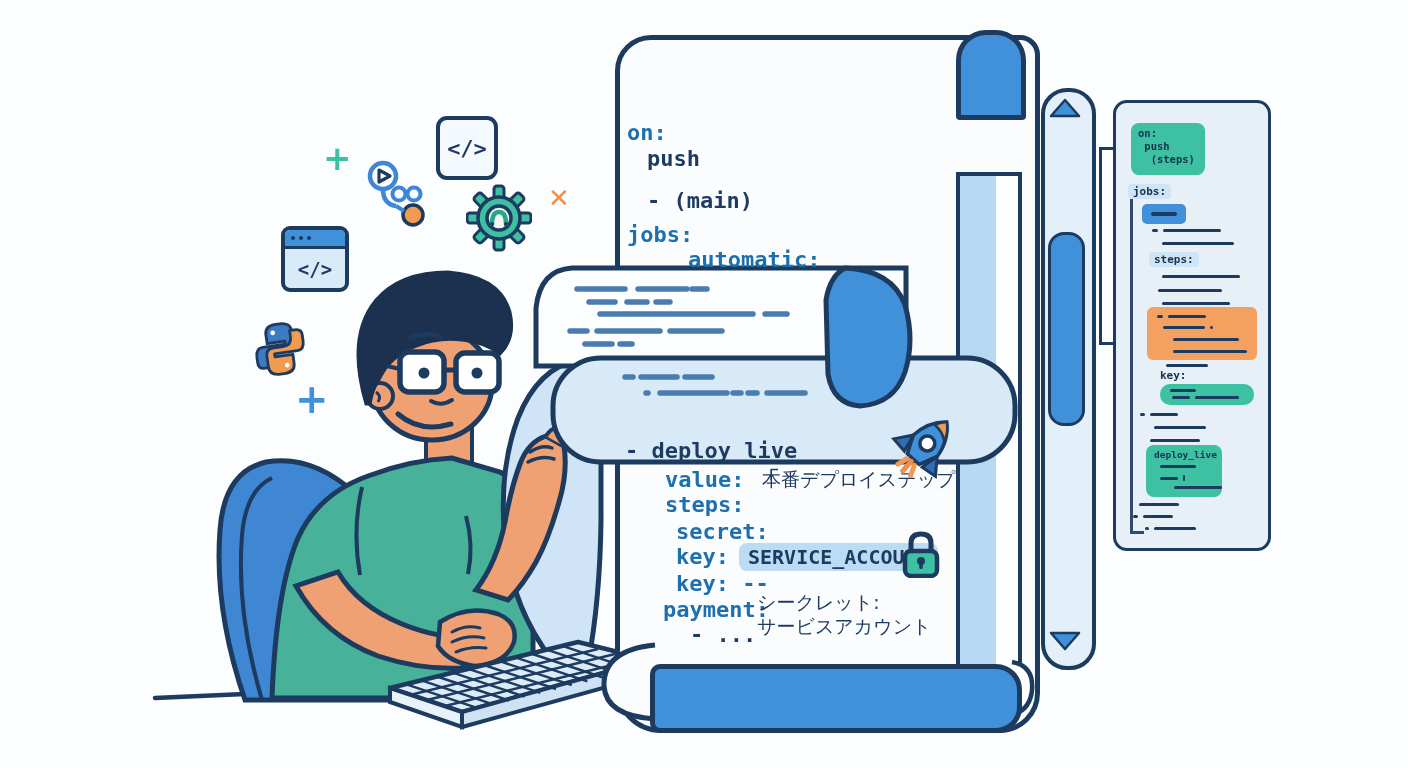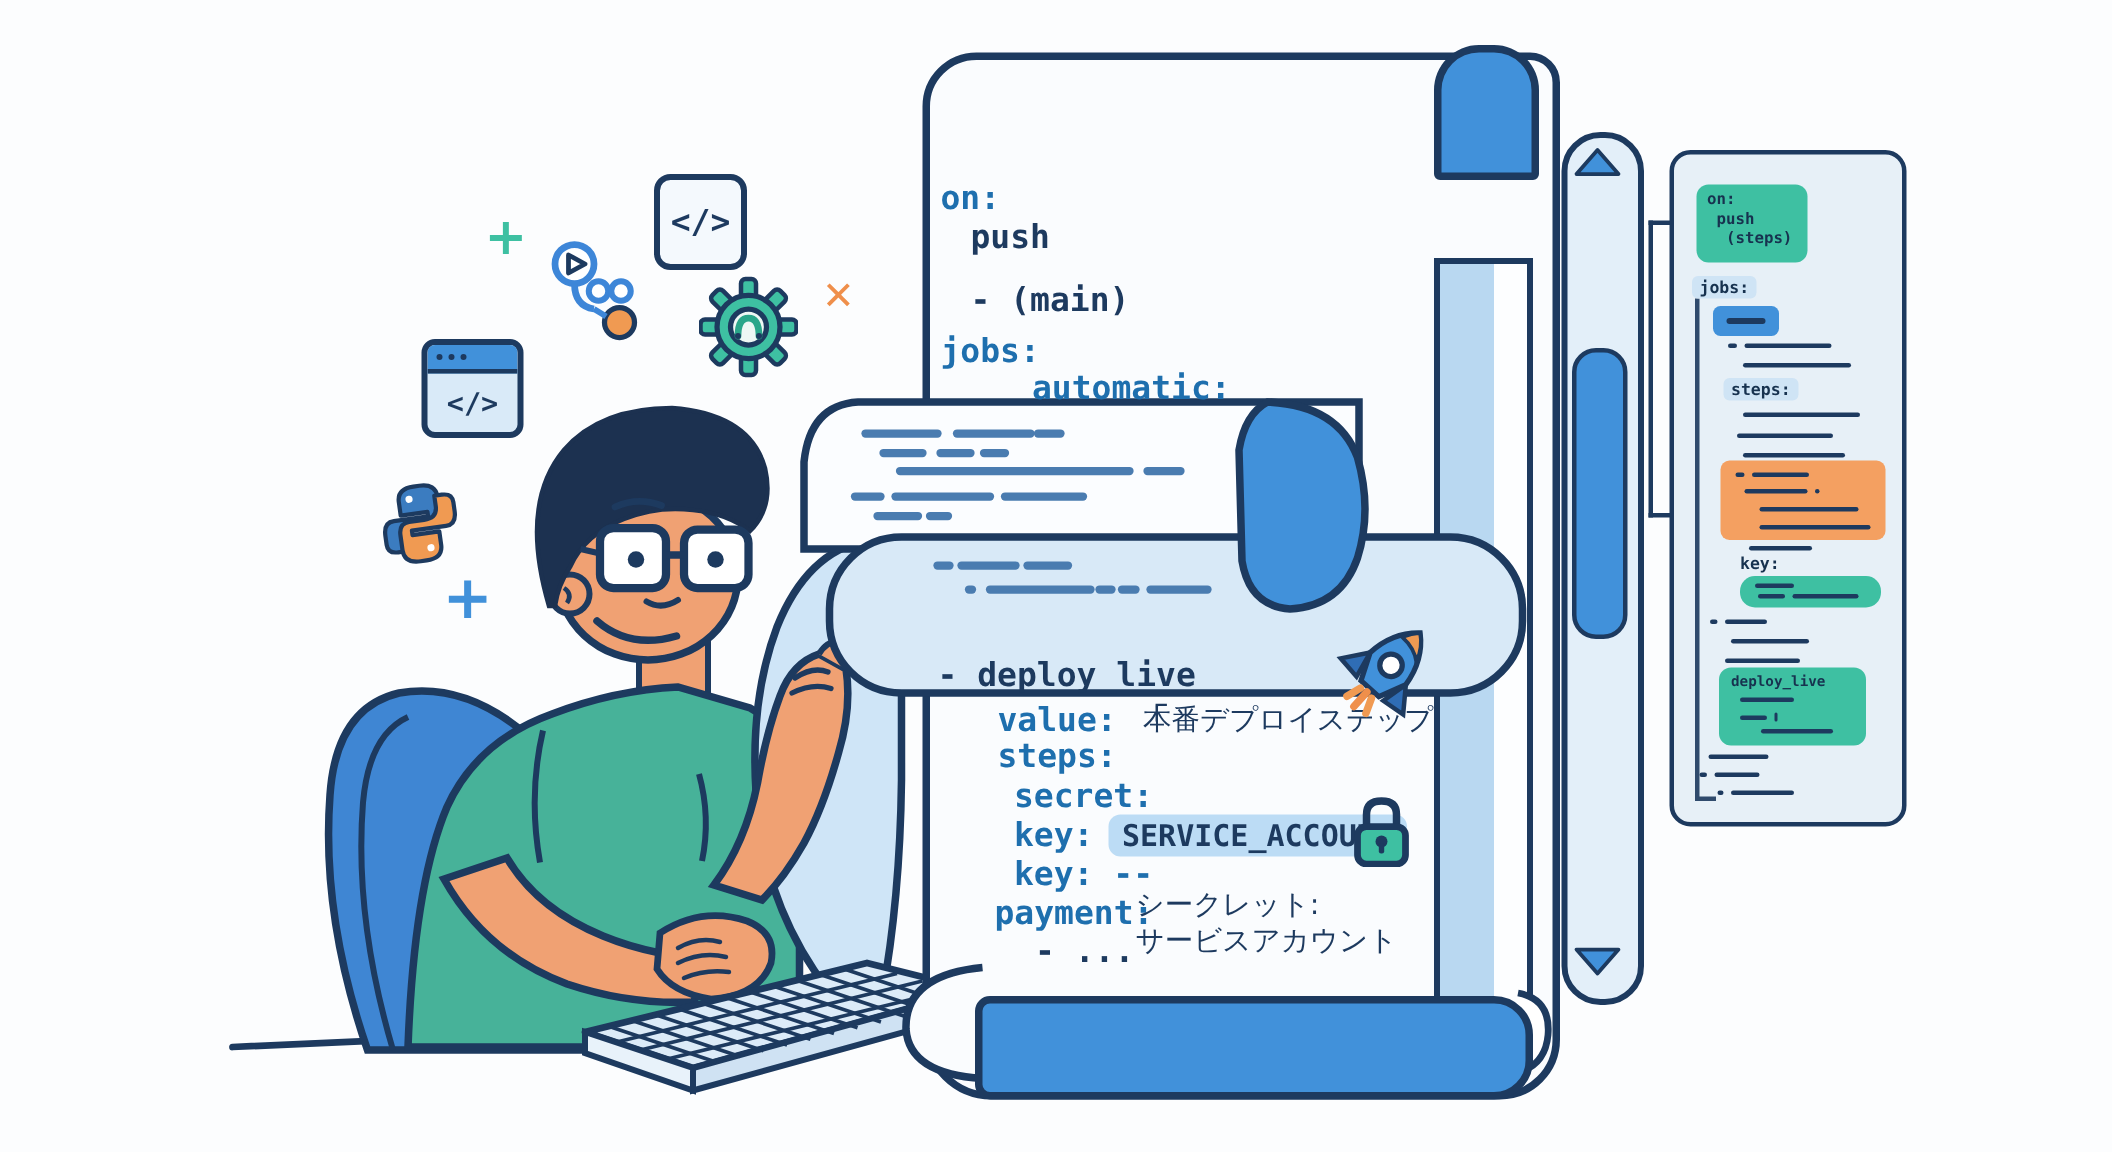--- a/index.html
+++ b/index.html
@@ -51,21 +51,21 @@
   .panel .box-green div{font-family:"DejaVu Sans Mono",monospace;font-weight:bold;
          font-size:10.5px;line-height:13px;color:#17324f;white-space:pre;}
   .pill{position:absolute;background:#cfe4f5;border-radius:4px;padding:1px 5px;
         font-family:"DejaVu Sans Mono",monospace;font-weight:bold;font-size:11px;color:#17324f;}
   .indent{position:absolute;left:14px;top:96px;width:11px;height:332px;
           border-left:3px solid #1d3a5f;border-bottom:3px solid #1d3a5f;opacity:.9;}
   .blk-blue{position:absolute;left:26px;top:101px;width:44px;height:20px;background:#4191da;border-radius:5px;}
   .blk-blue i{position:absolute;left:9px;top:8px;width:26px;height:3.5px;background:#1d3a5f;border-radius:2px;}
   .box-orange{position:absolute;left:31px;top:204px;width:110px;height:53px;background:#f4a061;border-radius:6px;}
   .bar-teal{position:absolute;left:44px;top:281px;width:94px;height:21px;background:#3ec0a2;border-radius:10px;}
-  .box-teal{position:absolute;left:30px;top:342px;width:98px;height:52px;background:#3ec0a2;border-radius:8px;
+  .box-teal{position:absolute;left:30px;top:342px;width:76px;height:52px;background:#3ec0a2;border-radius:8px;
             padding:4px 0 0 8px;box-sizing:border-box;}
   .box-teal .t{font-family:"DejaVu Sans Mono",monospace;font-weight:bold;font-size:9.5px;color:#17324f;}
   .mrow{position:absolute;display:flex;gap:5px;align-items:center;}
   .ml{background:#1d3a5f;height:3px;border-radius:2px;}
   .mlabel{position:absolute;font-family:"DejaVu Sans Mono",monospace;font-weight:bold;
           font-size:11px;color:#17324f;}
 
   
   .icon-sq{left:436px;top:116px;width:54px;height:56px;background:#f4f9fd;border:4.5px solid #1d3a5f;
            border-radius:11px;z-index:2;display:flex;align-items:center;justify-content:center;

